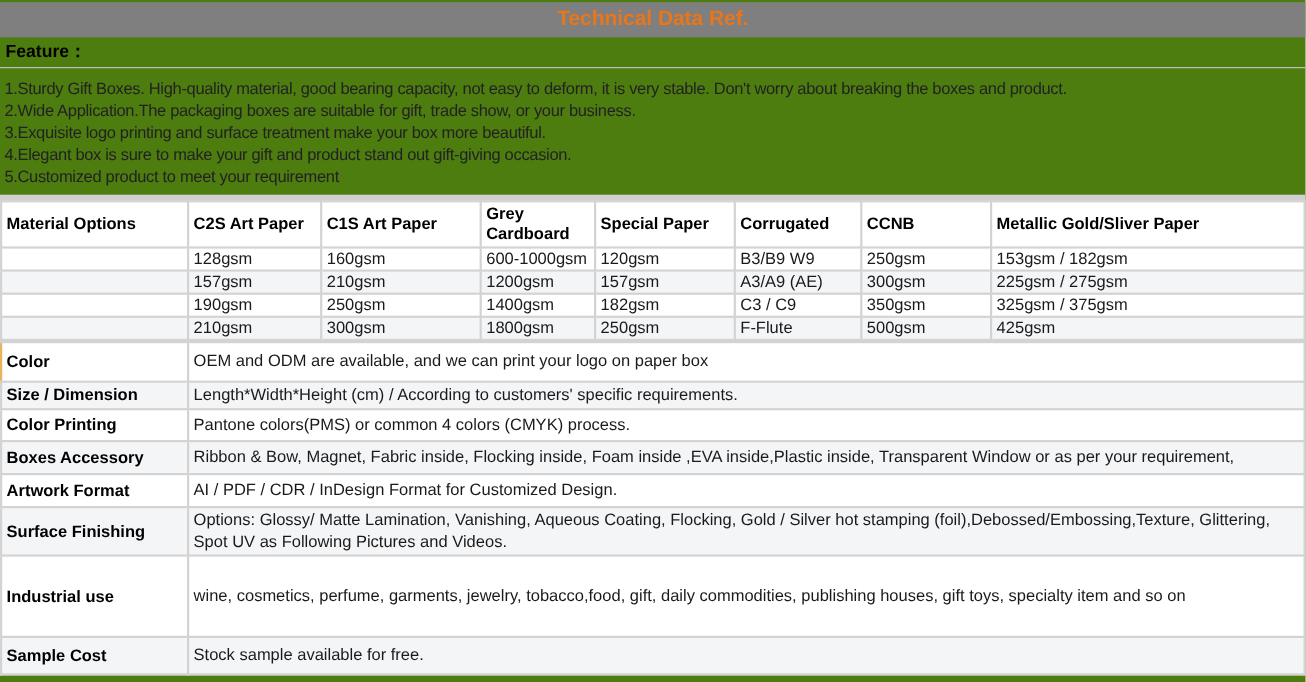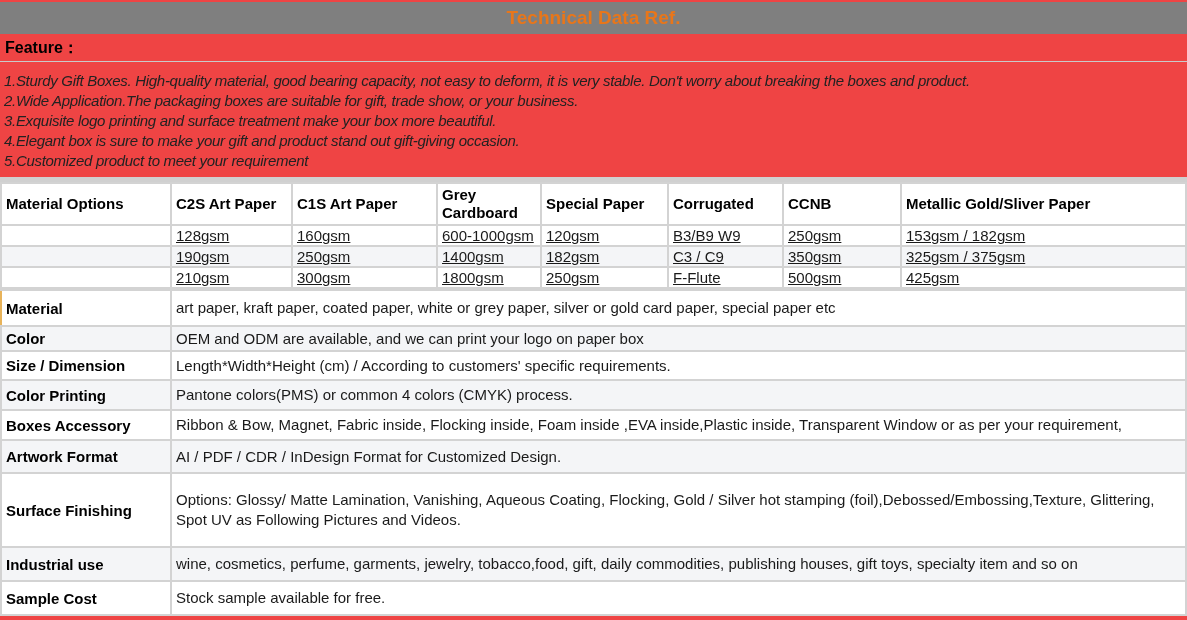--- a/index.html
+++ b/index.html
@@ -6,21 +6,21 @@
   html, body { background: #ffffff; }
   body {
     font-family: "Liberation Sans", sans-serif;
     color: #1a1a1a;
     width: 1187px;
   }
   .page {
     width: 1187px;
     height: 620px;
     overflow: hidden;
-    background: #ef4444;
+    background: #4d7c0f;
     padding-top: 2px;
   }
   .title-bar {
     height: 32px;
     background: #7f7f7f;
     text-align: center;
     line-height: 32px;
   }
   .title-bar span {
     color: #e8761a;
@@ -31,21 +31,20 @@
     height: 28px;
     line-height: 28px;
     padding-left: 5px;
     font-weight: bold;
     font-size: 16px;
     color: #000;
     border-bottom: 1px solid #c9c9c9;
   }
   .feature-list {
     padding: 9px 1px 6px 4px;
-    font-style: italic;
   }
   .feature-item {
     font-size: 15px;
     line-height: 20px;
     letter-spacing: -0.3px;
     color: #222;
     white-space: nowrap;
   }
   .separator {
     height: 5px;
@@ -66,21 +65,21 @@
     overflow: hidden;
     white-space: nowrap;
   }
   thead th {
     font-weight: bold;
     color: #000;
     white-space: normal;
     height: 42px;
     line-height: 18px;
   }
-  .materials tbody tr { height: 20px; text-decoration: underline; }
+  .materials tbody tr { height: 20px; }
   .materials tbody tr:nth-child(even) td { background: #f4f5f7; }
   .specs th {
     font-weight: bold;
     color: #000;
     width: 170px;
   }
   .specs td { white-space: normal; line-height: 20px; }
   .specs tr:nth-child(even) th,
   .specs tr:nth-child(even) td { background: #f4f5f7; }
   .specs tr:nth-child(1) { height: 36px; }
@@ -144,20 +143,30 @@
         <td>128gsm</td>
         <td>160gsm</td>
         <td>600-1000gsm</td>
         <td>120gsm</td>
         <td>B3/B9 W9</td>
         <td>250gsm</td>
         <td>153gsm / 182gsm</td>
       </tr>
       <tr>
         <td></td>
+        <td>157gsm</td>
+        <td>210gsm</td>
+        <td>1200gsm</td>
+        <td>157gsm</td>
+        <td>A3/A9 (AE)</td>
+        <td>300gsm</td>
+        <td>225gsm / 275gsm</td>
+      </tr>
+      <tr>
+        <td></td>
         <td>190gsm</td>
         <td>250gsm</td>
         <td>1400gsm</td>
         <td>182gsm</td>
         <td>C3 / C9</td>
         <td>350gsm</td>
         <td>325gsm / 375gsm</td>
       </tr>
       <tr>
         <td></td>
@@ -168,24 +177,20 @@
         <td>F-Flute</td>
         <td>500gsm</td>
         <td>425gsm</td>
       </tr>
     </tbody>
   </table>
 
   <table class="specs">
     <tbody>
       <tr>
-        <th>Material</th>
-        <td>art paper, kraft paper, coated paper, white or grey paper, silver or gold card paper, special paper etc</td>
-      </tr>
-      <tr>
         <th>Color</th>
         <td>OEM and ODM are available, and we can print your logo on paper box</td>
       </tr>
       <tr>
         <th>Size / Dimension</th>
         <td>Length*Width*Height (cm) / According to customers' specific requirements.</td>
       </tr>
       <tr>
         <th>Color Printing</th>
         <td>Pantone colors(PMS) or common 4 colors (CMYK) process.</td>

